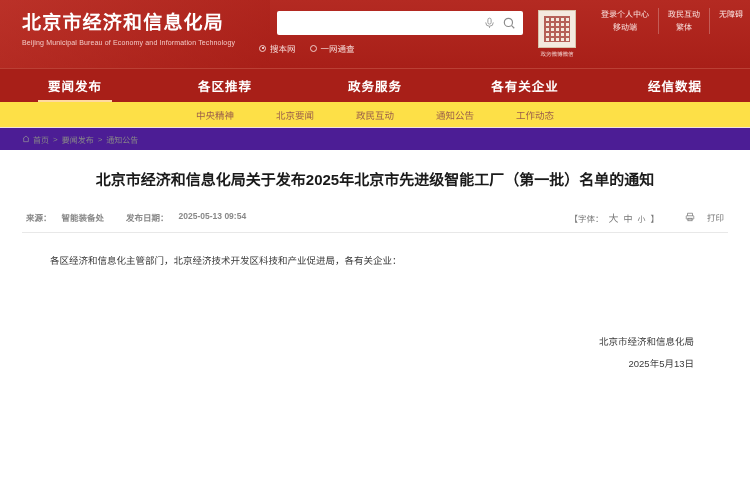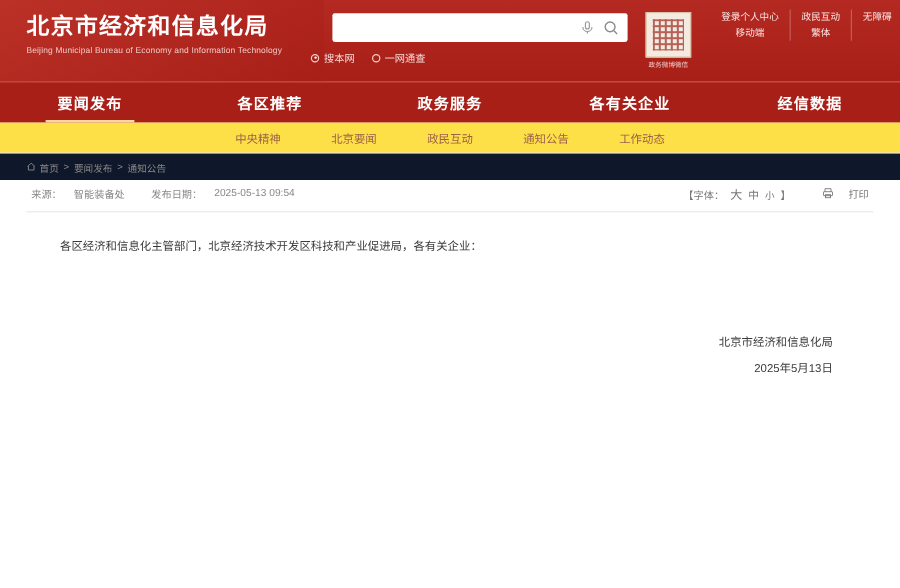--- a/index.html
+++ b/index.html
@@ -214,21 +214,21 @@
 
   
   .breadcrumb {
     height: 22px;
     display: flex;
     align-items: center;
     padding-left: 22px;
     color: #888888;
     font-size: 8px;
     gap: 4px;
-    background: #0f172a;
+    background: #4c1d95;
   }
   .bc-home { display: inline-flex; align-items: center; gap: 3px; }
 
   
   .article {
     margin: 0 22px;
     background: #ffffff;
   }
   .art-title {
     text-align: center;
@@ -240,21 +240,21 @@
   }
   .meta-row {
     position: relative;
     height: 22px;
     display: flex;
     align-items: center;
     color: #888888;
     font-size: 8.5px;
     padding: 0 4px;
   }
-  .meta-left { display: flex; align-items: center; gap: 22px; }
+  .meta-left { display: flex; align-items: center; gap: 22px; font-weight: bold; }
   .meta-src { display: inline-flex; gap: 10px; }
   .meta-date { display: inline-flex; gap: 10px; text-align: center; }
   .meta-right {
     position: absolute;
     right: 4px;
     display: flex;
     align-items: center;
     gap: 26px;
     color: #777777;
     font-size: 8.5px;
@@ -380,20 +380,21 @@
       </svg>
       <span>首页</span>
     </span>
     <span>&gt;</span>
     <span>要闻发布</span>
     <span>&gt;</span>
     <span>通知公告</span>
   </div>
 
   <div class="article">
+    <div class="art-title">北京市经济和信息化局关于发布2025年北京市先进级智能工厂（第一批）名单的通知</div>
 
     <div class="meta-row">
       <div class="meta-left">
         <span class="meta-src">
           <span>来源：</span>
           <span>智能装备处</span>
         </span>
         <span class="meta-date">
           <span>发布日期：</span>
           <span>2025-05-13 09:54</span>

